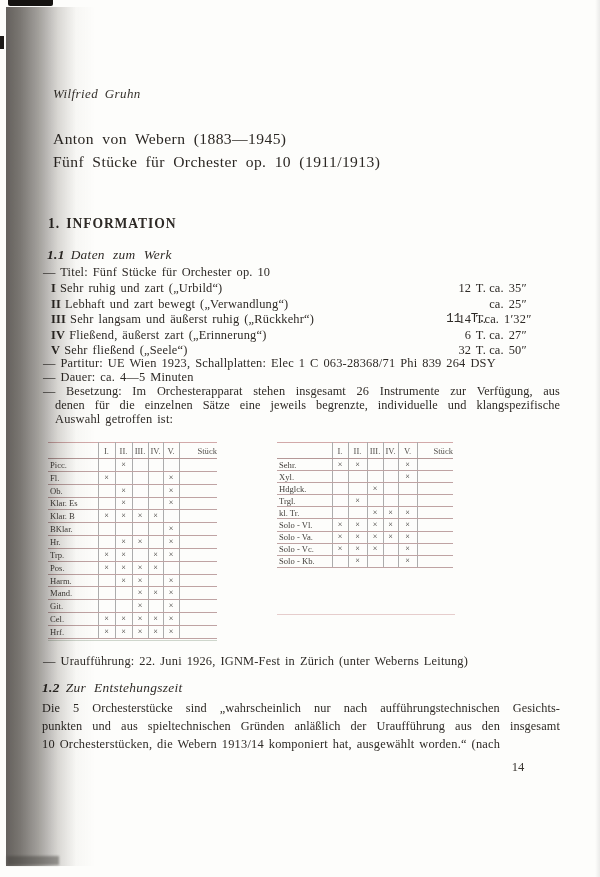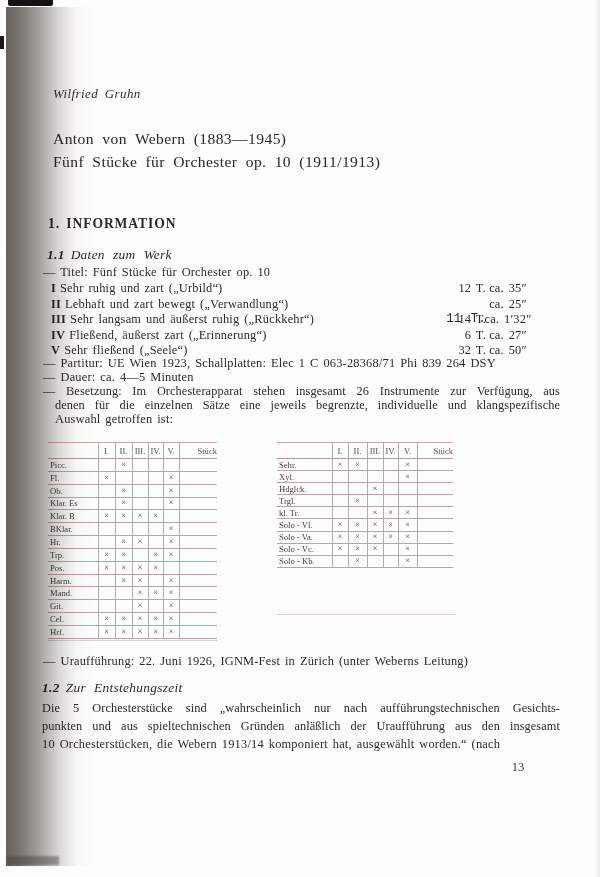--- a/index.html
+++ b/index.html
@@ -371,17 +371,17 @@
   <div class="abs bodyline" style="left:43px;top:655px;">— Uraufführung: 22. Juni 1926, IGNM-Fest in Zürich (unter Weberns Leitung)</div>
 
   <div class="abs subhead" style="left:42px;top:680px;">
     <span class="num">1.2</span><span>Zur Entstehungszeit</span>
   </div>
 
   <div class="abs just" style="left:42px;top:702px;width:518px;">Die 5 Orchesterstücke sind „wahrscheinlich nur nach aufführungstechnischen Gesichts-</div>
   <div class="abs just" style="left:42px;top:720px;width:518px;">punkten und aus spieltechnischen Gründen anläßlich der Uraufführung aus den insgesamt</div>
   <div class="abs bodyline" style="left:42px;top:738px;">10 Orchesterstücken, die Webern 1913/14 komponiert hat, ausgewählt worden.“ (nach</div>
 
-  <div class="abs pagenum">13</div>
+  <div class="abs pagenum">14</div>
 
   <div class="abs gutter"></div>
   <div class="abs botsmudge"></div>
 </div>
 
 </body></html>

